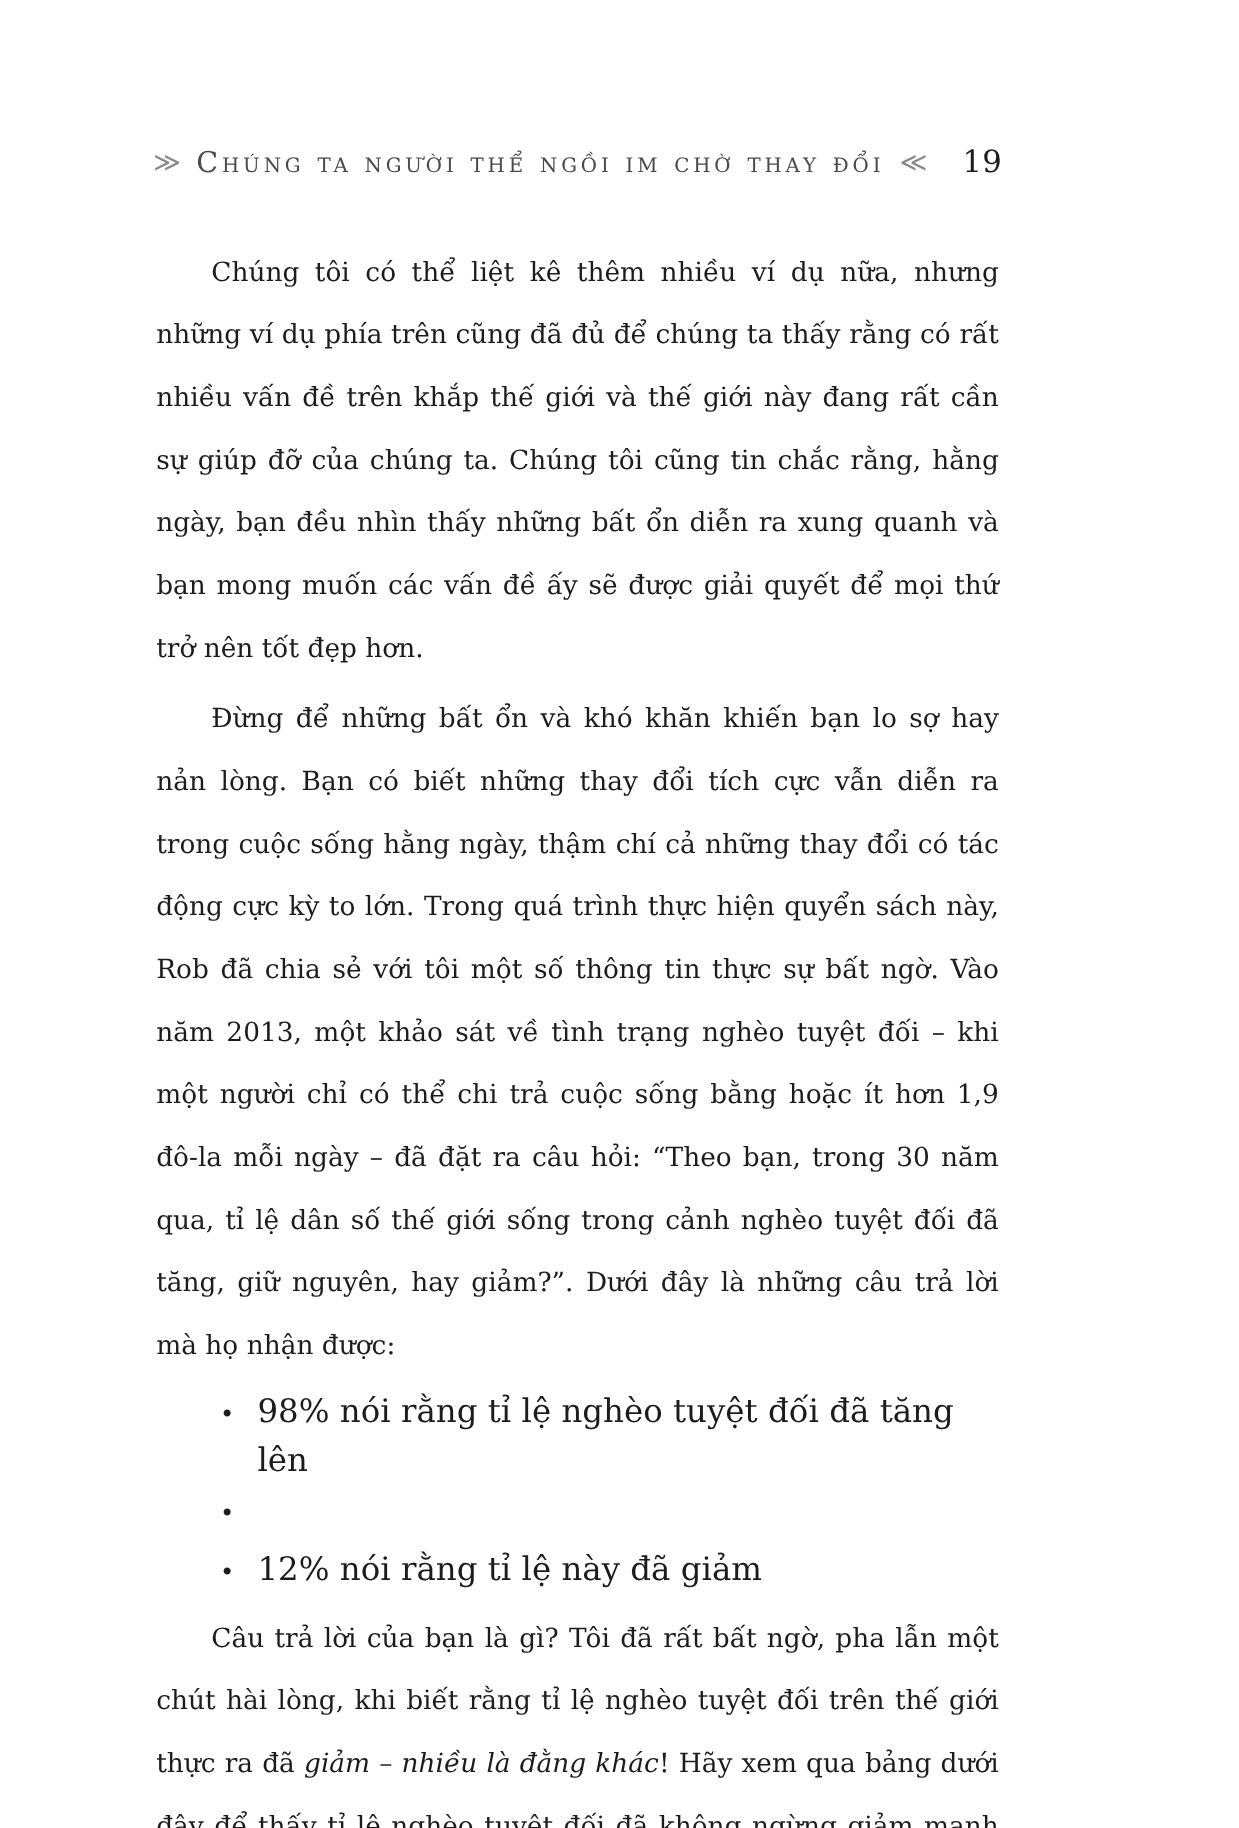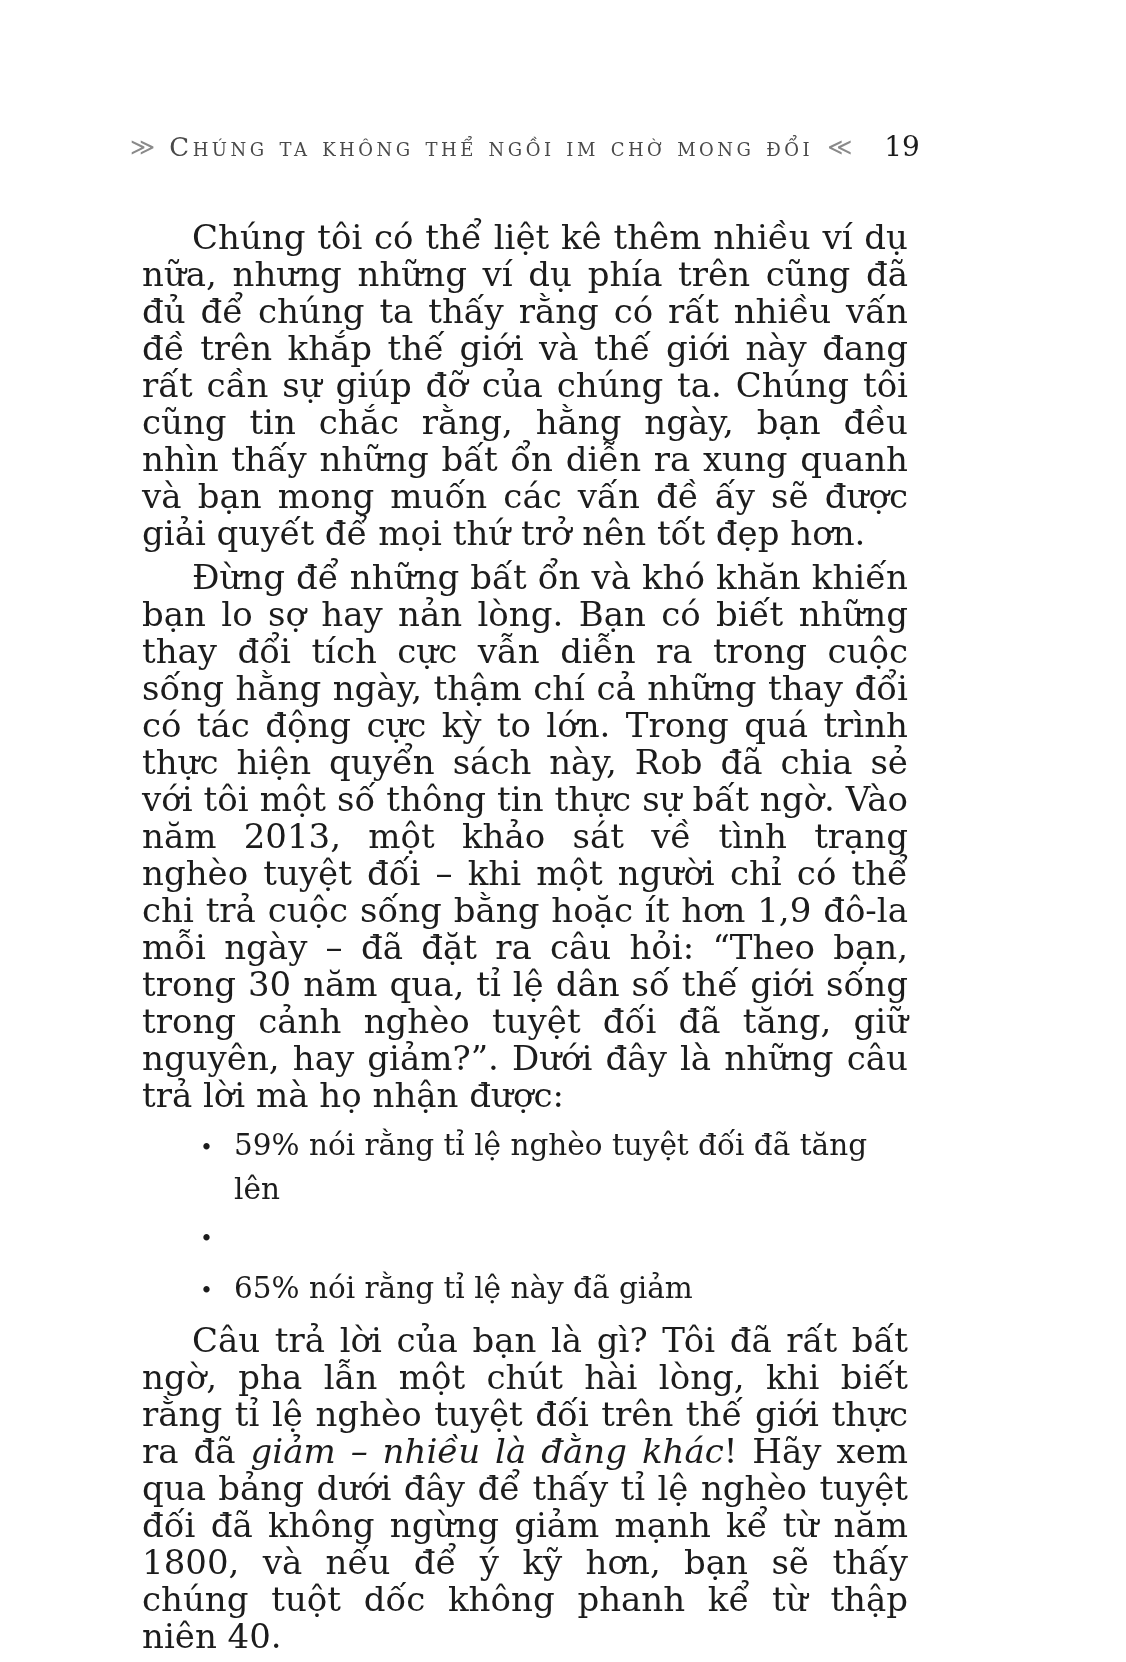--- a/index.html
+++ b/index.html
@@ -40,22 +40,22 @@
     font-size: 26px;
     color: #4a4a4a;
   }
   .header .pagenum {
     font-size: 28px;
     color: #1c1c1c;
     margin-left: 18px;
     letter-spacing: 0;
   }
   .para {
-    font-size: 34px;
-    line-height: 37px;
+    font-size: 24px;
+    line-height: 57px;
     text-align: justify;
     text-indent: 50px;
     margin: 0 0 7px 0;
   }
   .para em {
     font-style: italic;
   }
   .bullets {
     list-style: none;
     margin: 10px 0 10px 0;
@@ -75,38 +75,38 @@
     color: #1c1c1c;
   }
 </style>
 </head>
 <body>
 
 <div class="page">
 
   <div class="header">
     <span class="orn">≫</span>
-    <span class="title">Chúng ta không thể ngồi im chờ mong đổi</span>
+    <span class="title">Chúng ta người thể ngồi im chờ thay đổi</span>
     <span class="orn">≪</span>
     <span class="pagenum">19</span>
   </div>
 
   <p class="para">Chúng tôi có thể liệt kê thêm nhiều ví dụ nữa, nhưng những ví dụ phía trên cũng đã đủ để chúng ta thấy rằng có rất nhiều vấn đề trên khắp thế giới và thế giới này đang rất cần sự giúp đỡ của chúng ta. Chúng tôi cũng tin chắc rằng, hằng ngày, bạn đều nhìn thấy những bất ổn diễn ra xung quanh và bạn mong muốn các vấn đề ấy sẽ được giải quyết để mọi thứ trở nên tốt đẹp hơn.</p>
 
   <p class="para">Đừng để những bất ổn và khó khăn khiến bạn lo sợ hay nản lòng. Bạn có biết những thay đổi tích cực vẫn diễn ra trong cuộc sống hằng ngày, thậm chí cả những thay đổi có tác động cực kỳ to lớn. Trong quá trình thực hiện quyển sách này, Rob đã chia sẻ với tôi một số thông tin thực sự bất ngờ. Vào năm 2013, một khảo sát về tình trạng nghèo tuyệt đối – khi một người chỉ có thể chi trả cuộc sống bằng hoặc ít hơn 1,9 đô-la mỗi ngày – đã đặt ra câu hỏi: “Theo bạn, trong 30 năm qua, tỉ lệ dân số thế giới sống trong cảnh nghèo tuyệt đối đã tăng, giữ nguyên, hay giảm?”. Dưới đây là những câu trả lời mà họ nhận được:</p>
 
   <ul class="bullets">
     <li>
       <span class="dot">•</span>
-      <span>59% nói rằng tỉ lệ nghèo tuyệt đối đã tăng lên</span>
+      <span>98% nói rằng tỉ lệ nghèo tuyệt đối đã tăng lên</span>
     </li>
     <li>
       <span class="dot">•</span>
     </li>
     <li>
       <span class="dot">•</span>
-      <span>65% nói rằng tỉ lệ này đã giảm</span>
+      <span>12% nói rằng tỉ lệ này đã giảm</span>
     </li>
   </ul>
 
   <p class="para"><span>Câu trả lời của bạn là gì? Tôi đã rất bất ngờ, pha lẫn một chút hài lòng, khi biết rằng tỉ lệ nghèo tuyệt đối trên thế giới thực ra đã </span><em>giảm – nhiều là đằng khác</em><span>! Hãy xem qua bảng dưới đây để thấy tỉ lệ nghèo tuyệt đối đã không ngừng giảm mạnh kể từ năm 1800, và nếu để ý kỹ hơn, bạn sẽ thấy chúng tuột dốc không phanh kể từ thập niên 40.</span></p>
 
 </div>
 
 </body></html>

